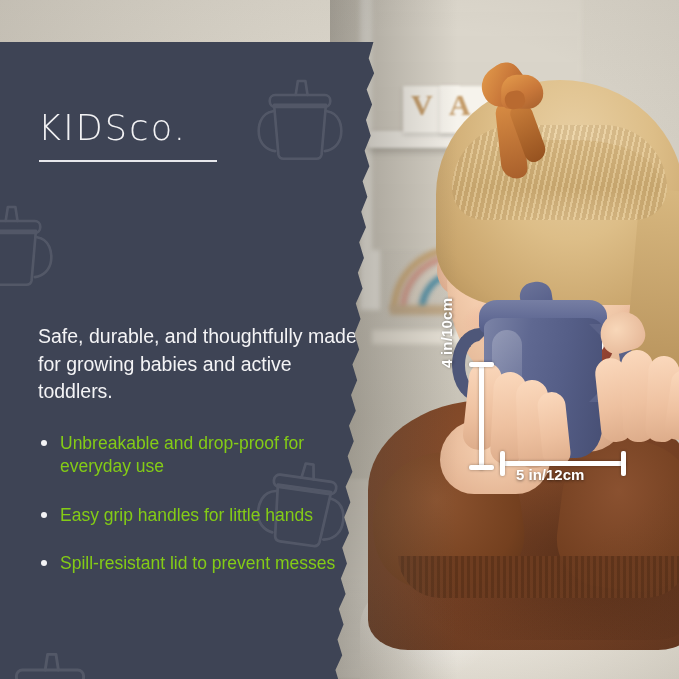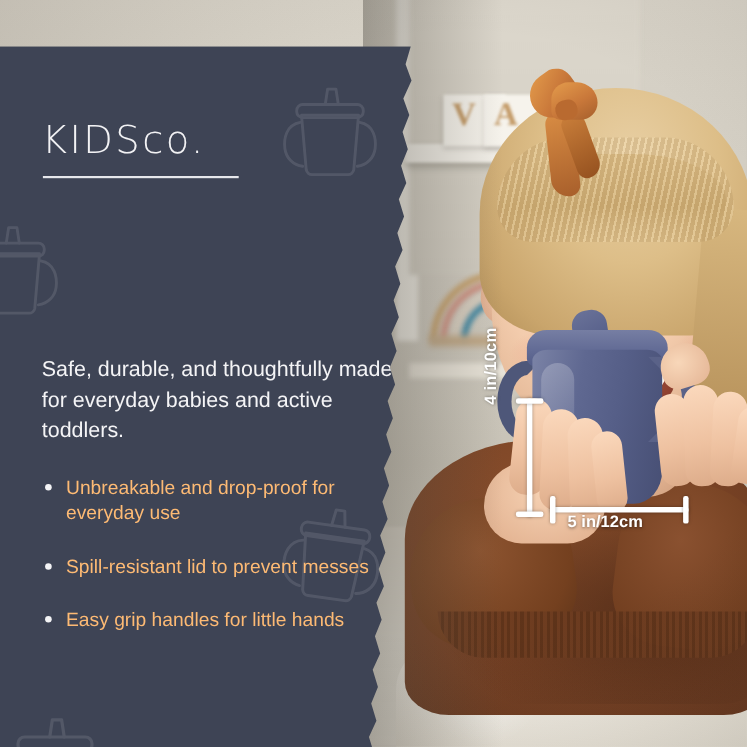--- a/index.html
+++ b/index.html
@@ -495,21 +495,21 @@
     position:absolute; left:38px; top:390px;
     width:330px;
     list-style:none;
   }
   .bullets li {
     position:relative;
     padding-left: 22px;
     margin-bottom: 25px;
     font-size:17.5px;
     line-height:1.33;
-    color:#fdba74;
+    color:#84cc16;
   }
   .bullets li::before {
     content:"";
     position:absolute;
     left:3px; top:8px;
     width:6px; height:6px;
     border-radius:50%;
     background:#f4f4f6;
   }
 </style>
@@ -678,23 +678,23 @@
         <path d="M25 40 c-12 2 -14 14 -13 22 c1 8 7 14 15 15"></path>
         <path d="M75 40 c12 2 14 14 13 22 c-1 8 -7 14 -15 15"></path>
       </svg>
     </div>
 
     <div class="content">
       <div class="brand">KIDSco.</div>
       <div class="brand-underline"></div>
 
 
-      <p class="subhead">Safe, durable, and thoughtfully made for everyday babies and active toddlers.</p>
+      <p class="subhead">Safe, durable, and thoughtfully made for growing babies and active toddlers.</p>
 
       <ul class="bullets">
         <li>Unbreakable and drop-proof for everyday use</li>
+        <li>Easy grip handles for little hands</li>
         <li>Spill-resistant lid to prevent messes</li>
-        <li>Easy grip handles for little hands</li>
       </ul>
     </div>
   </div>
 
 </div>
 
 </body></html>

